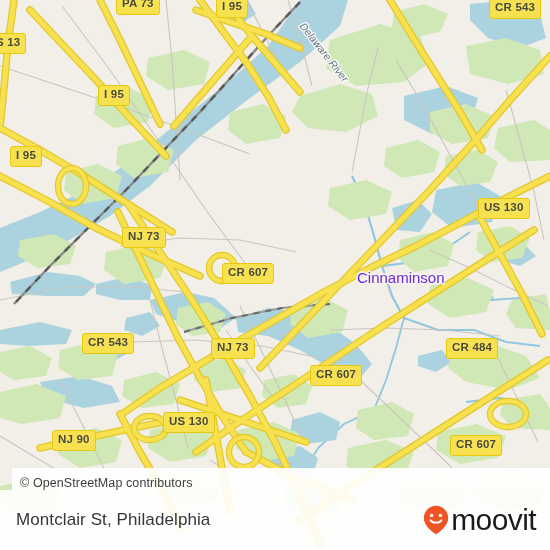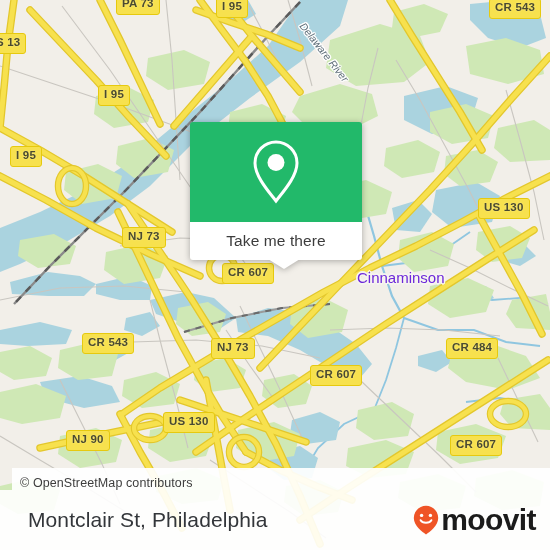--- a/index.html
+++ b/index.html
@@ -101,28 +101,28 @@
   }
 
   
   #bottombar{
     position:absolute;left:0;top:490px;width:550px;height:60px;
     background:rgba(255,255,255,.90);
     display:flex;align-items:center;justify-content:space-between;
     z-index:6;
   }
   #bottom-title{
-    color:#33363a;font-size:21px;padding-left:16px;letter-spacing:.1px;margin-left:12px;
+    color:#33363a;font-size:17px;padding-left:16px;letter-spacing:.1px;
   }
   #logo{
     display:flex;align-items:center;padding-right:14px;
   }
   #logo-mark{width:26px;height:30px;margin-right:2px;}
   #logo-text{
-    color:#1b1b1b;font-size:30px;font-weight:bold;letter-spacing:-.6px;line-height:1;
+    color:#1b1b1b;font-size:30px;font-weight:normal;letter-spacing:-.6px;line-height:1;
   }
 </style>
 </head>
 <body>
 
 <div id="app">
 
   <div id="map">
     <svg viewBox="0 0 550 550" xmlns="http://www.w3.org/2000/svg">
       <defs>
@@ -329,36 +329,24 @@
     <div class="shield" style="left:98px;top:85px;">I 95</div>
     <div class="shield" style="left:10px;top:146px;">I 95</div>
     <div class="shield" style="left:478px;top:198px;">US 130</div>
     <div class="shield" style="left:122px;top:227px;">NJ 73</div>
     <div class="shield" style="left:222px;top:263px;">CR 607</div>
     <div class="shield" style="left:82px;top:333px;">CR 543</div>
     <div class="shield" style="left:211px;top:338px;">NJ 73</div>
     <div class="shield" style="left:446px;top:338px;">CR 484</div>
     <div class="shield" style="left:310px;top:365px;">CR 607</div>
     <div class="shield" style="left:163px;top:412px;">US 130</div>
-    <div class="shield" style="left:66px;top:430px;">NJ 90</div>
+    <div class="shield" style="left:52px;top:430px;">NJ 90</div>
     <div class="shield" style="left:450px;top:435px;">CR 607</div>
   </div>
 
-  <div id="callout">
-    <div id="callout-body">
-      <svg width="54" height="68" viewBox="0 0 54 68">
-        <path d="M27 4 C15.4 4 6 13.4 6 25 C6 38.5 20 54 27 63 C34 54 48 38.5 48 25 C48 13.4 38.6 4 27 4 Z" fill="none" stroke="#ffffff" stroke-width="3"></path>
-        <circle cx="27" cy="24.5" r="8.5" fill="#ffffff"></circle>
-      </svg>
-    </div>
-    <div id="callout-foot">
-      <span class="label">Take me there</span>
-      <div id="callout-tail"></div>
-    </div>
-  </div>
 
   <div id="attrib">
     <span>© OpenStreetMap contributors</span>
   </div>
 
   <div id="bottombar">
     <div id="bottom-title">Montclair St, Philadelphia</div>
     <div id="logo">
       <svg id="logo-mark" viewBox="0 0 26 30">
         <path d="M13 0.8 C6.2 0.8 0.8 6.2 0.8 13 C0.8 20.6 9.4 27.2 13 29.4 C16.6 27.2 25.2 20.6 25.2 13 C25.2 6.2 19.8 0.8 13 0.8 Z" fill="#ef5426"></path>

